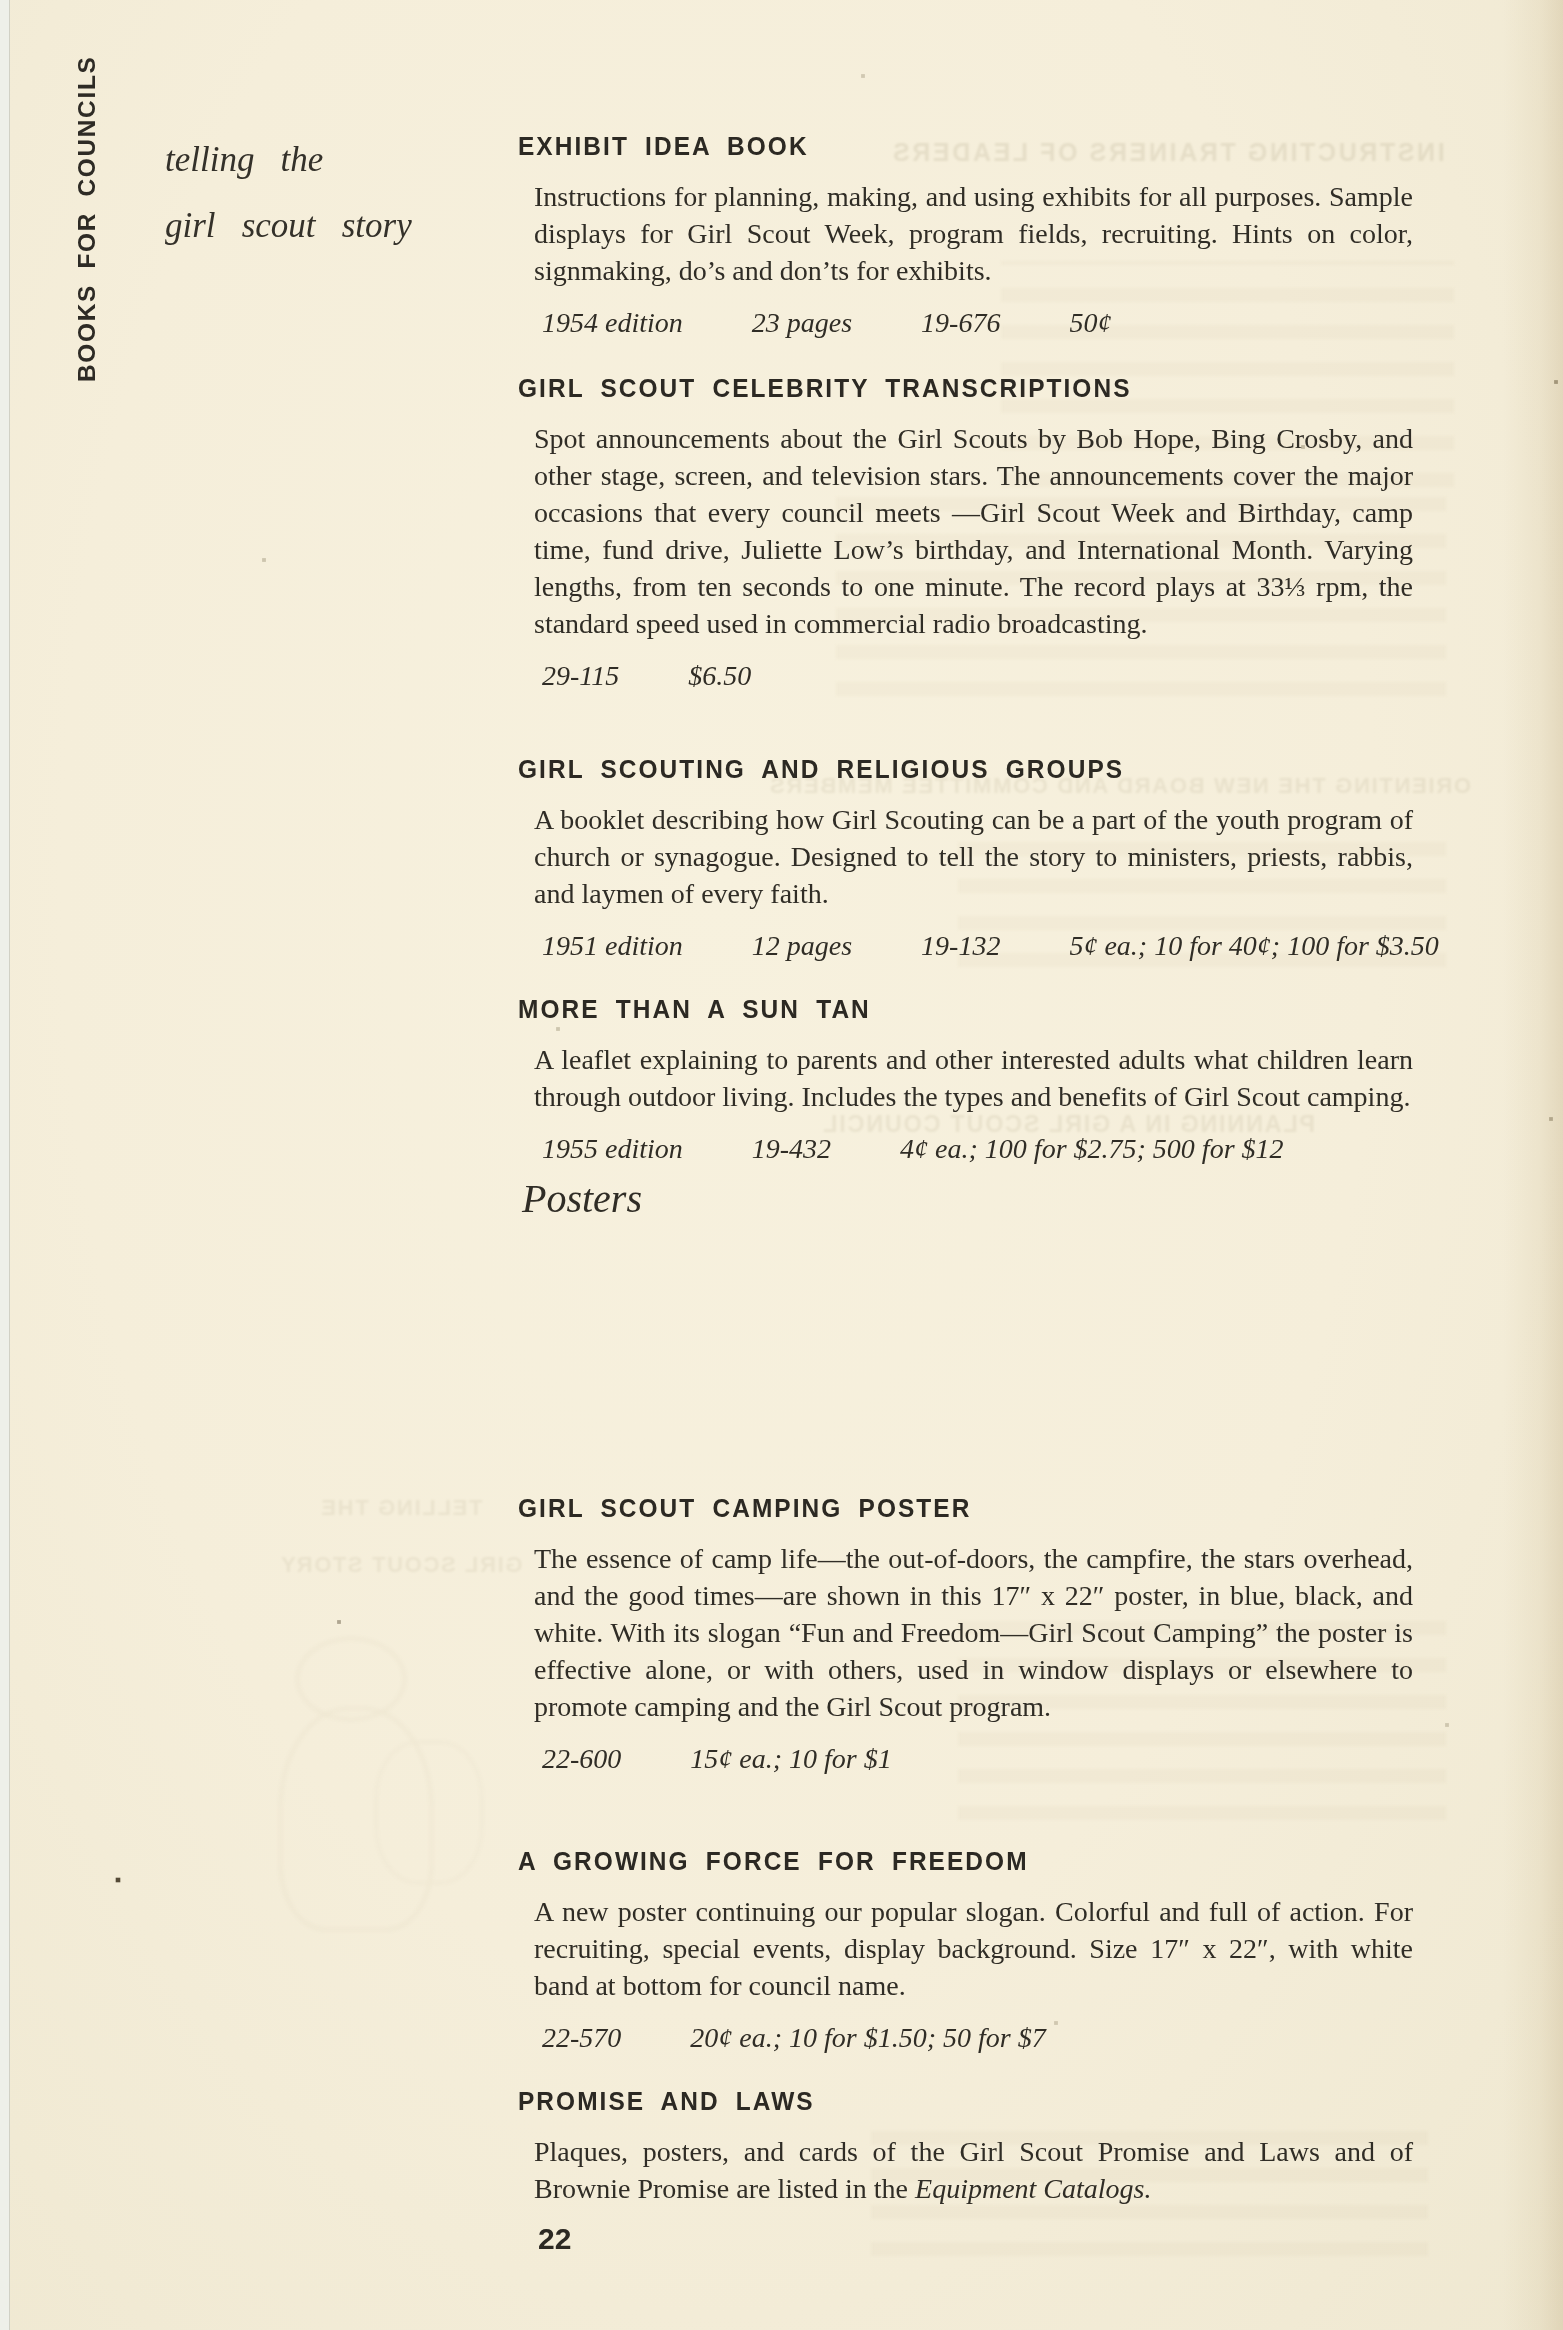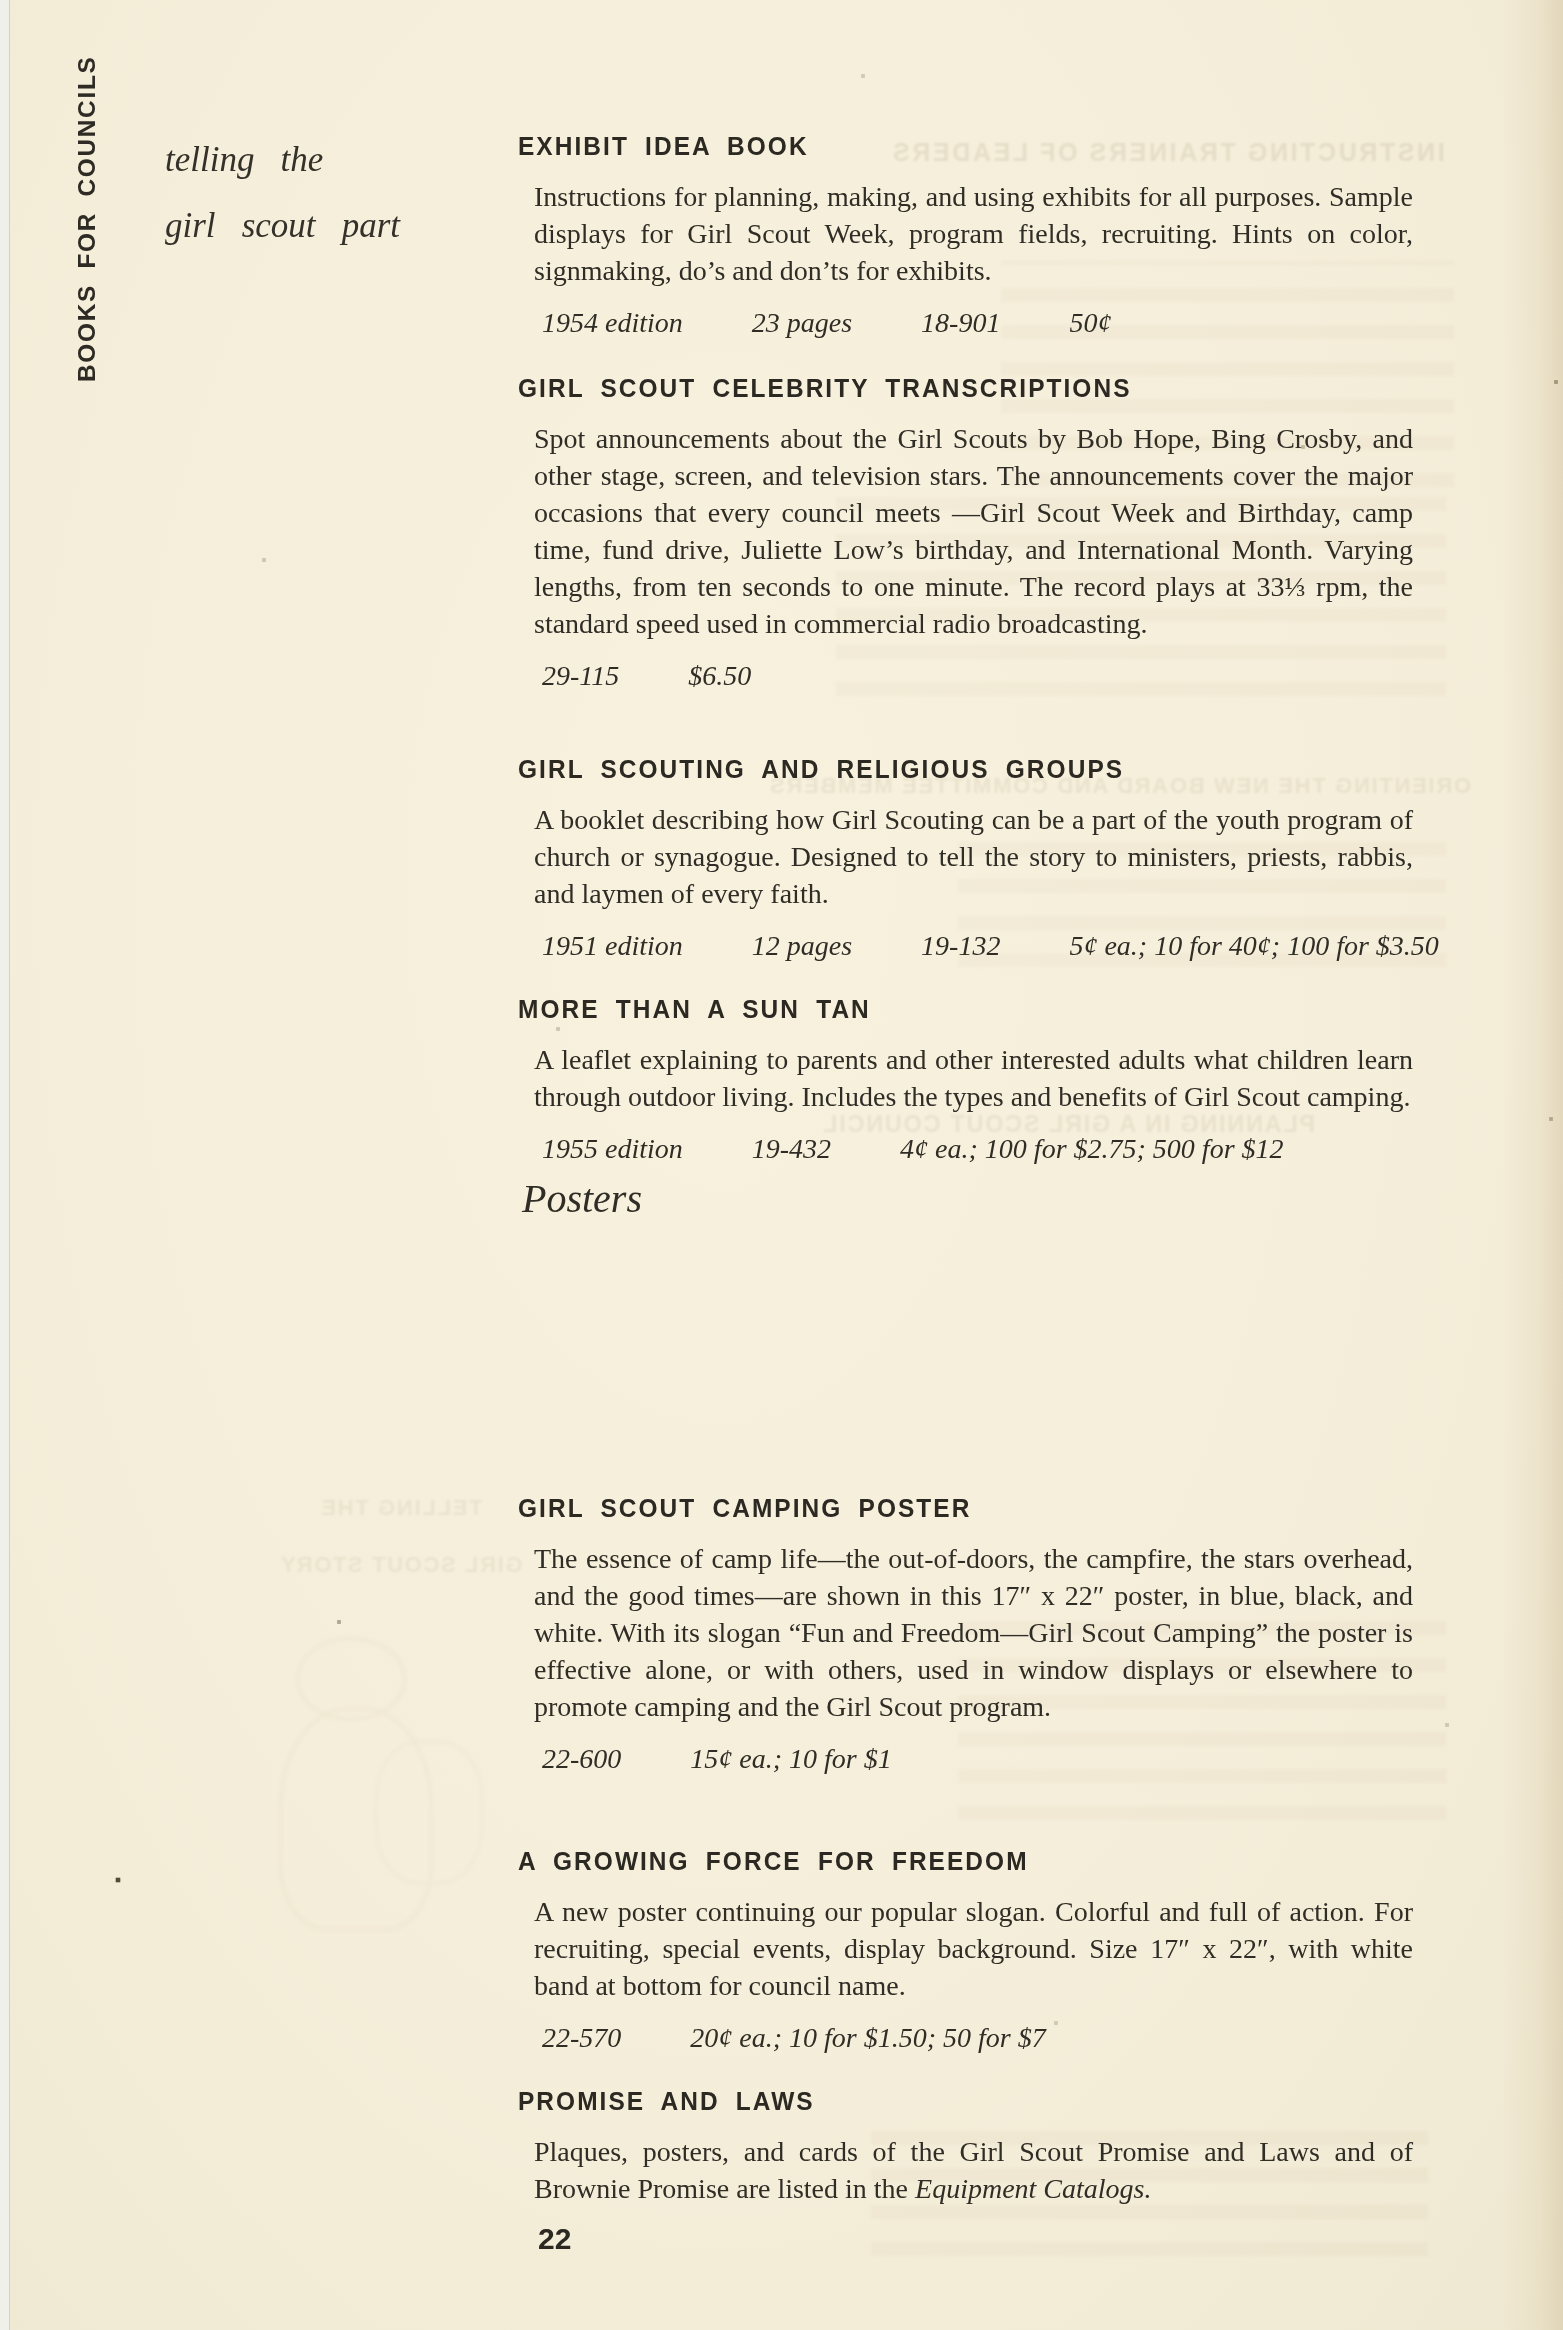--- a/index.html
+++ b/index.html
@@ -117,28 +117,28 @@
   </div>
   <div class="specks"></div>
 
   <div class="left-strip"></div>
   <div class="right-band"></div>
 
   <div class="vertical-label">BOOKS FOR COUNCILS</div>
 
   <div class="intro">
     <span>telling the</span><br>
-    <span>girl scout part</span>
+    <span>girl scout story</span>
   </div>
 
   <div class="entry" style="top:131px">
     <h3 class="entry-title">EXHIBIT IDEA BOOK</h3>
     <p class="entry-body">Instructions for planning, making, and using exhibits for all purposes. Sample displays for Girl Scout Week, program fields, recruiting. Hints on color, signmaking, do’s and don’ts for exhibits.</p>
     <p class="entry-meta">
-      <span>1954 edition</span><span>23 pages</span><span>18-901</span><span>50¢</span>
+      <span>1954 edition</span><span>23 pages</span><span>19-676</span><span>50¢</span>
     </p>
   </div>
 
   <div class="entry" style="top:373px">
     <h3 class="entry-title">GIRL SCOUT CELEBRITY TRANSCRIPTIONS</h3>
     <p class="entry-body">Spot announcements about the Girl Scouts by Bob Hope, Bing Crosby, and other stage, screen, and television stars. The announcements cover the major occasions that every council meets —Girl Scout Week and Birthday, camp time, fund drive, Juliette Low’s birthday, and International Month. Varying lengths, from ten seconds to one minute. The record plays at 33⅓ rpm, the standard speed used in commercial radio broadcasting.</p>
     <p class="entry-meta">
       <span>29-115</span><span>$6.50</span>
     </p>
   </div>

